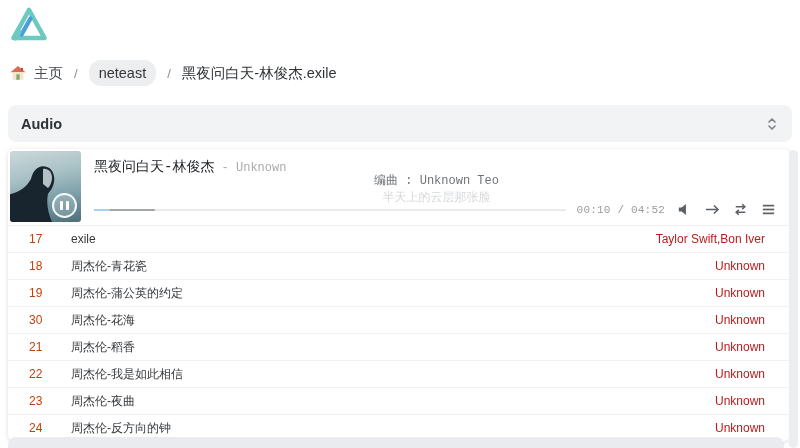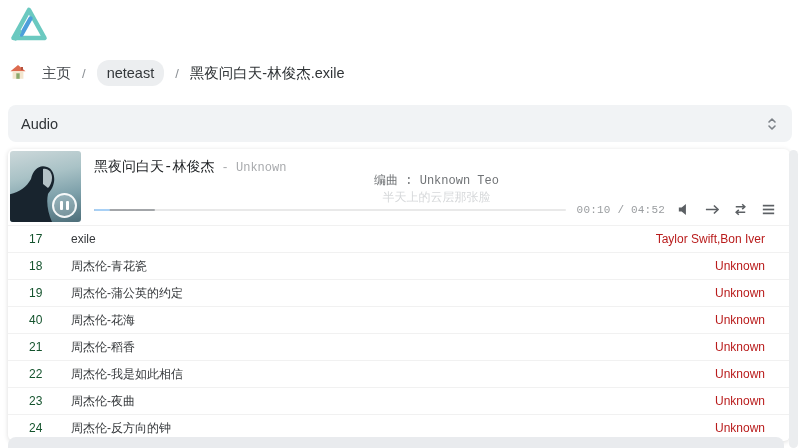--- a/index.html
+++ b/index.html
@@ -4,29 +4,29 @@
 <style>
   html,body{margin:0;padding:0;}
   body{
     width:800px;height:448px;overflow:hidden;background:#fff;
     font-family:"Liberation Sans","DejaVu Sans",sans-serif;position:relative;
   }
   
   .logo{margin:5px 0 0 9px;display:block;}
   
   .breadcrumb{display:flex;align-items:center;gap:11px;margin:17px 0 0 10px;font-size:14.5px;color:#45494d;}
-  .crumb-home{display:flex;align-items:flex-start;gap:16px;color:#45494d;cursor:pointer;}
+  .crumb-home{display:flex;align-items:center;gap:8px;color:#45494d;cursor:pointer;}
   .crumb-pill{background:#eceef0;border-radius:12px;padding:5px 10px;color:#33373a;cursor:pointer;}
   .crumb-sep{color:#8a8f94;font-size:13px;}
   .crumb-file{color:#303437;}
   
   .type-select{
     margin:19px 8px 0 8px;background:#f1f3f5;border-radius:8px;height:37px;
     display:flex;align-items:center;justify-content:space-between;padding:0 13px;
-    font-size:14.5px;color:#2f3337;cursor:pointer;
+    font-size:14.5px;color:#2f3337;cursor:pointer;font-weight:bold;
   }
   
   .player-card{
     margin:7px 10px 0 8px;background:#fff;border-radius:6px;
     box-shadow:0 1px 5px rgba(0,0,0,.14);overflow:hidden;
   }
   .player-top{display:flex;height:76px;position:relative;font-family:Liberation Mono, monospace;}
   .art{
     width:71px;height:71px;margin:2px;border-radius:3px;position:relative;overflow:hidden;
     background:linear-gradient(168deg,#ccd8da 0%,#a9c2c6 35%,#7da0aa 65%,#4d6e79 100%);
@@ -51,21 +51,21 @@
   .bar .played{position:absolute;left:0;top:0;height:100%;background:#a8d0f5;border-radius:2px;}
   .time{font-size:11px;color:#9a9da0;white-space:nowrap;letter-spacing:.2px;}
   .ctrl-icons{display:flex;align-items:center;gap:11px;}
   .ctrl-icons .icn{width:17px;height:17px;display:block;cursor:pointer;}
   
   .playlist{list-style:none;margin:0;padding:0;}
   .playlist li{
     display:flex;align-items:center;height:26px;border-top:1px solid #f1f1f1;
     font-size:12px;color:#3a3d40;cursor:pointer;
   }
-  .pl-idx{width:26px;margin-left:21px;color:#14532d;flex:0 0 auto;}
+  .pl-idx{width:26px;margin-left:21px;color:#c2410c;flex:0 0 auto;}
   .pl-title{flex:1;margin-left:16px;color:#35383b;}
   .pl-artist{margin-right:25px;color:#b91c1c;}
   
   .bottom-bar{position:absolute;left:8px;right:16px;top:437px;height:22px;background:#e9ebee;border-radius:8px;}
   .page-scrollbar{position:absolute;right:2px;top:150px;bottom:0;width:9px;background:#ebedef;border-radius:5px;}
 </style>
 </head>
 <body>
 
 <svg class="logo" width="40" height="38" viewBox="0 0 40 38">
@@ -157,21 +157,21 @@
         <span class="pl-idx">18</span>
         <span class="pl-title">周杰伦-青花瓷</span>
         <span class="pl-artist">Unknown</span>
       </li>
       <li>
         <span class="pl-idx">19</span>
         <span class="pl-title">周杰伦-蒲公英的约定</span>
         <span class="pl-artist">Unknown</span>
       </li>
       <li>
-        <span class="pl-idx">40</span>
+        <span class="pl-idx">30</span>
         <span class="pl-title">周杰伦-花海</span>
         <span class="pl-artist">Unknown</span>
       </li>
       <li>
         <span class="pl-idx">21</span>
         <span class="pl-title">周杰伦-稻香</span>
         <span class="pl-artist">Unknown</span>
       </li>
       <li>
         <span class="pl-idx">22</span>

